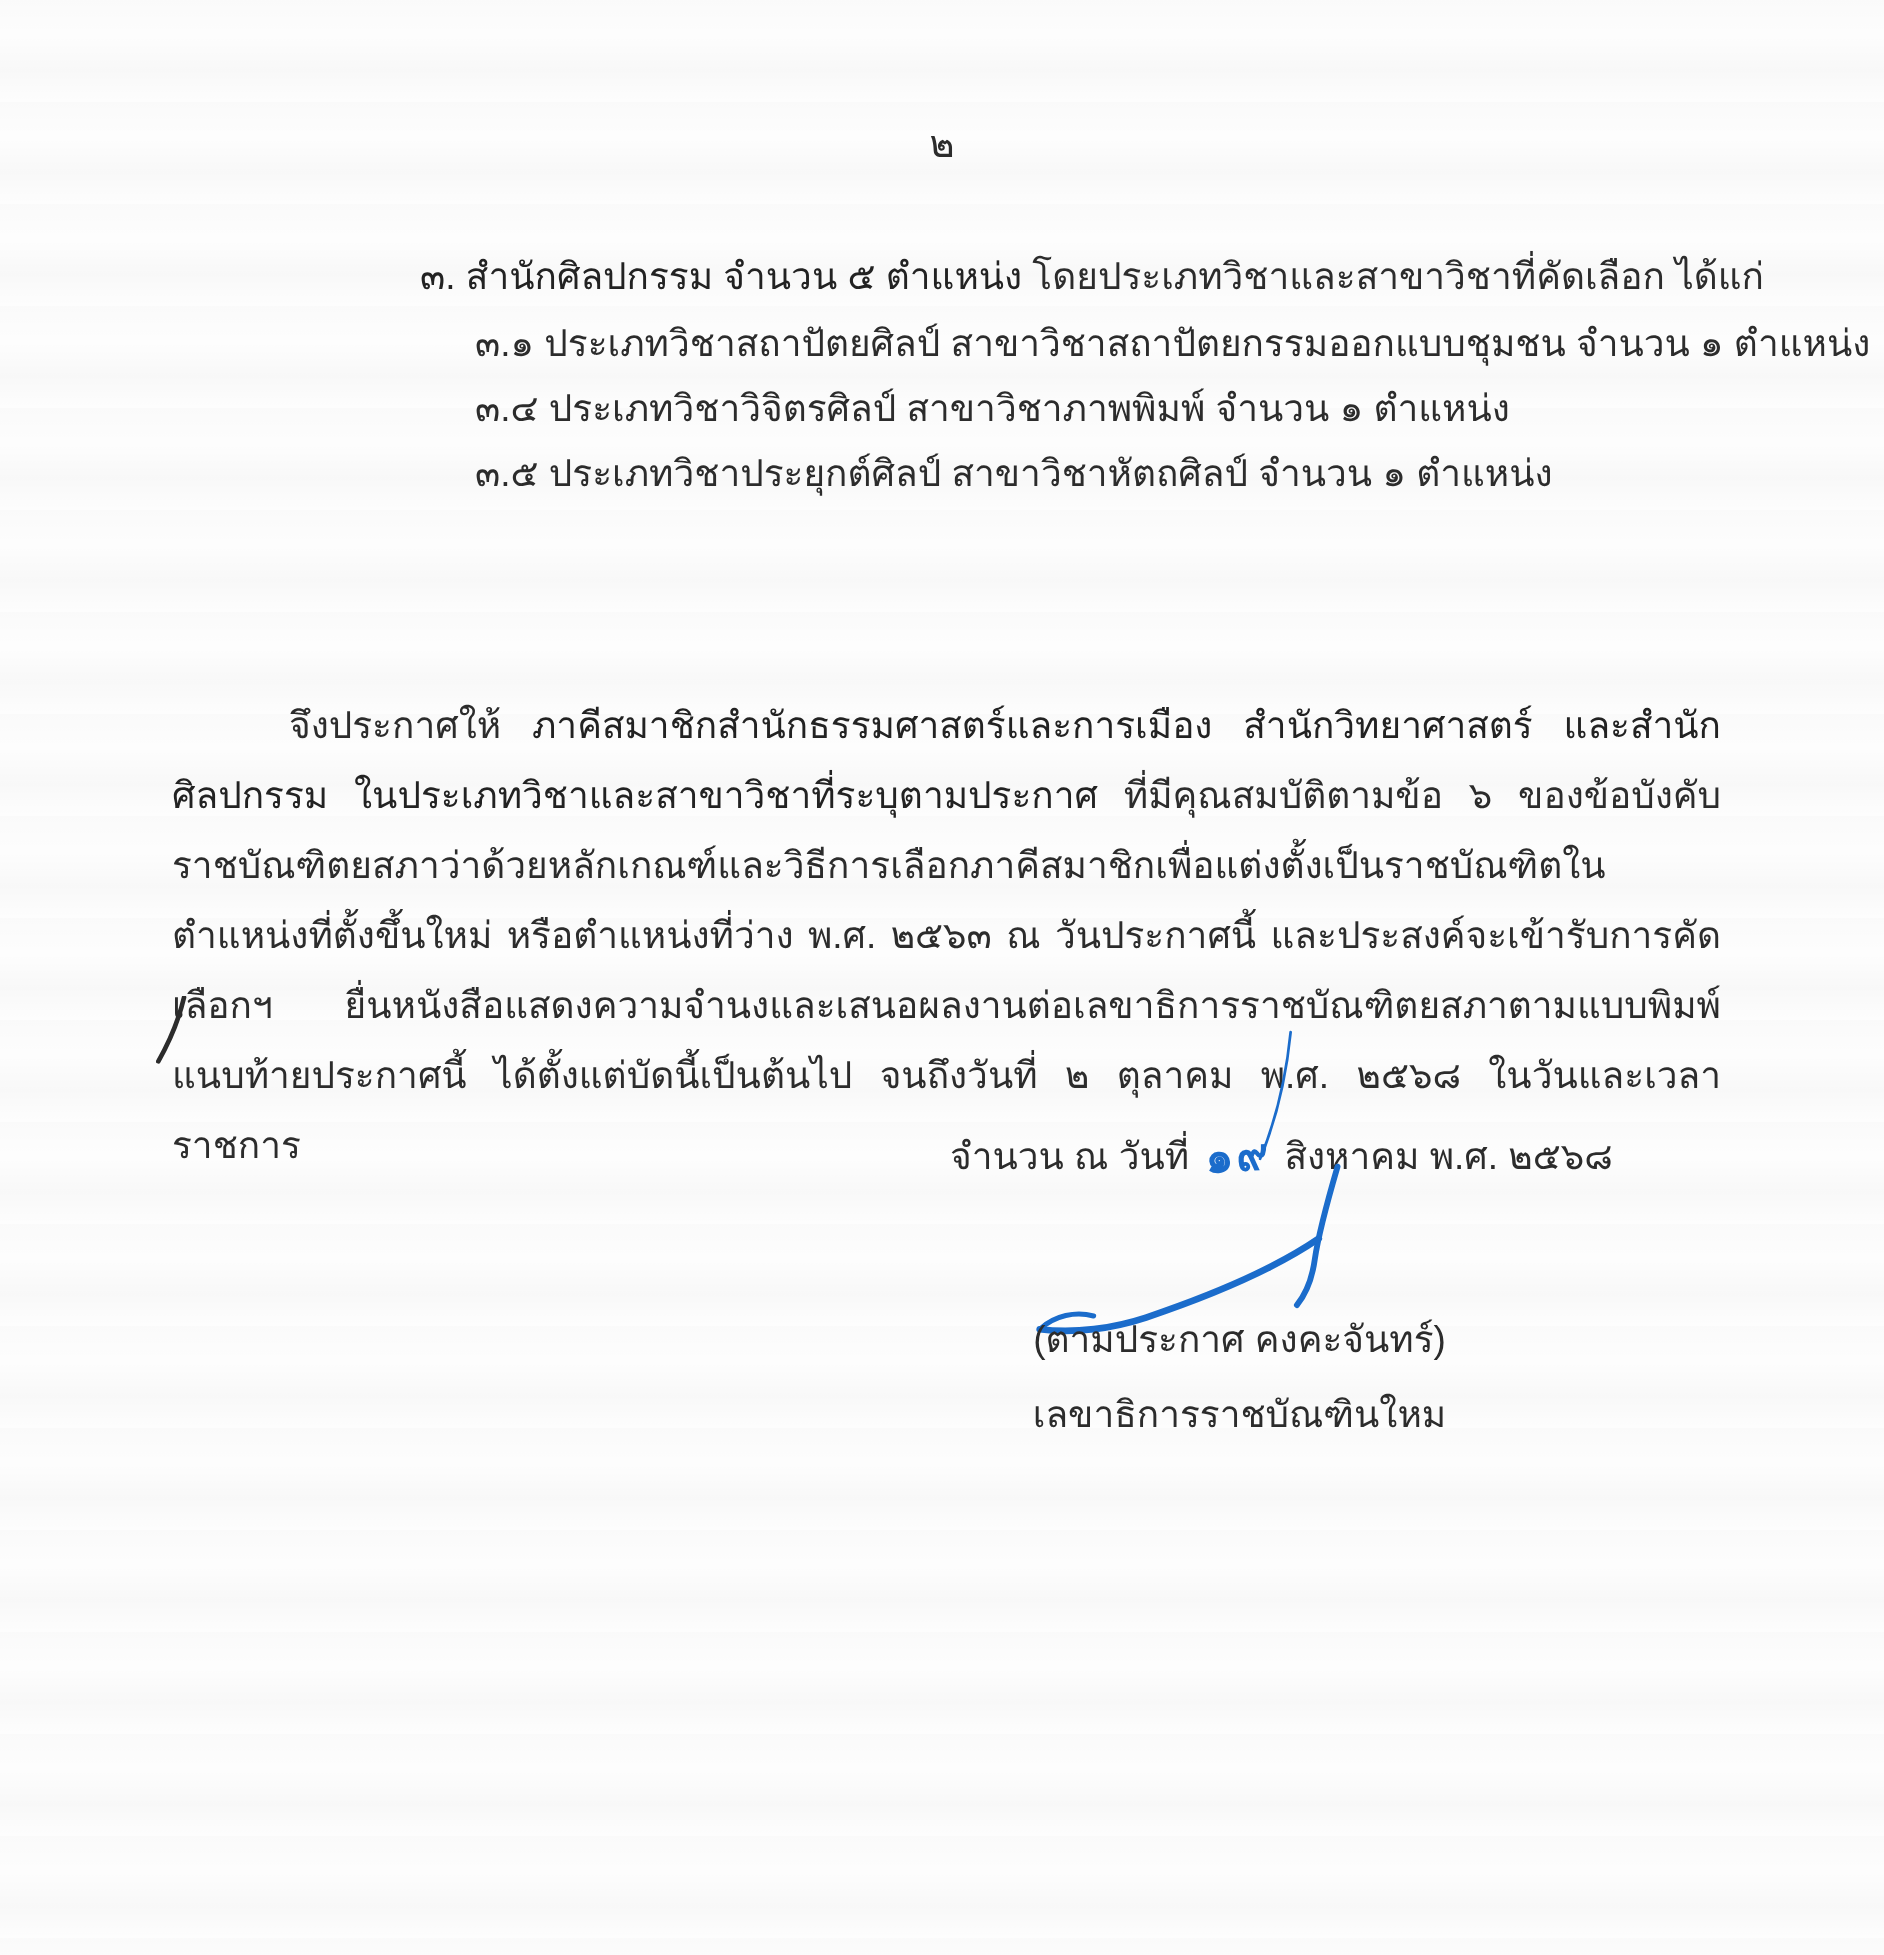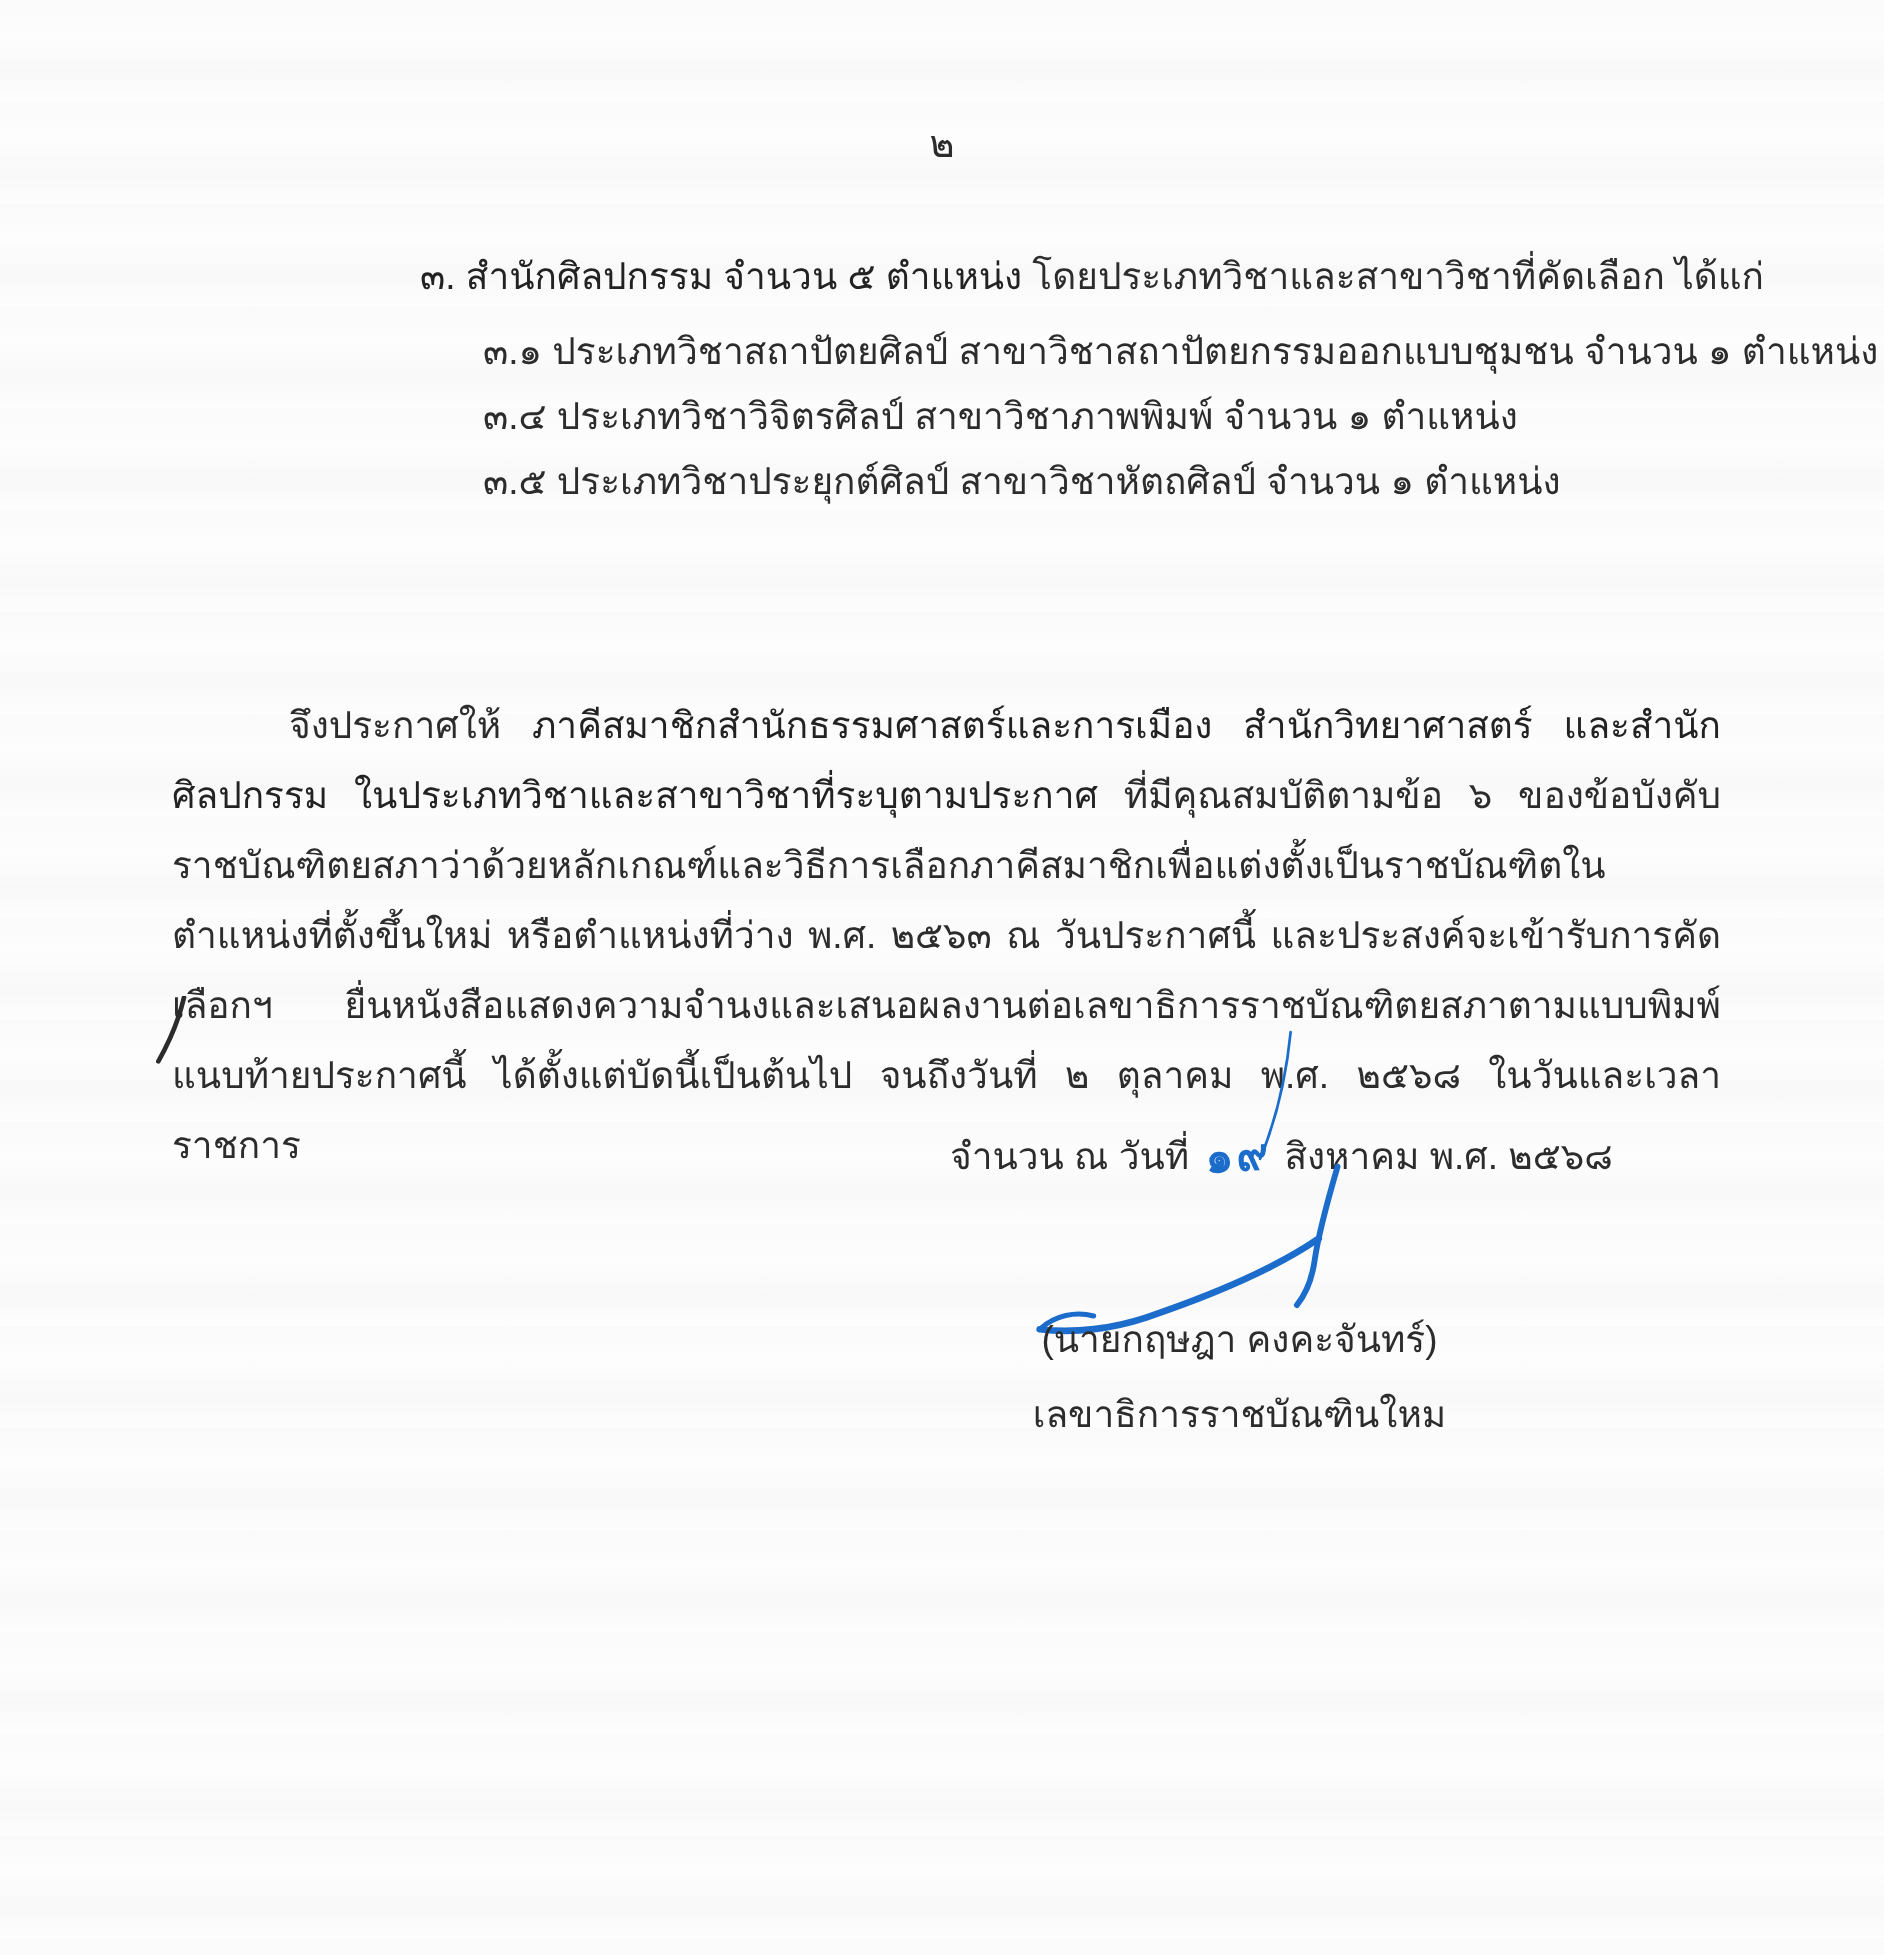--- a/index.html
+++ b/index.html
@@ -26,21 +26,21 @@
     text-align:center;font-size:38px;
   }
   .section-heading{
     position:absolute;left:420px;top:246px;
     font-size:37px;white-space:nowrap;
   }
   .bold{font-weight:normal;color:#222;}
   .heading-rest{margin-left:10.2px;text-align:right;}
   .position-list{
     position:absolute;left:475px;top:311px;
-    margin:8px;padding:0;list-style:none;
+    margin:0;padding:0;list-style:none;
     font-size:37px;line-height:65px;white-space:nowrap;
   }
   .announcement{
     position:absolute;left:172px;top:654px;width:1549px;
     font-size:37px;line-height:70px;
     text-align:justify;text-indent:117px;
   }
   .date-line{
     position:absolute;left:950px;top:1118px;
     font-size:37px;white-space:nowrap;
@@ -109,18 +109,18 @@
   <svg class="signature-svg" width="430" height="321" viewBox="0 0 1100 820" aria-hidden="true">
     <g fill="none" stroke="#1b6ccb" stroke-linecap="round">
       <path d="M700 28 C 688 150, 662 255, 622 352" stroke-width="7"></path>
       <path d="M820 372 C 792 468, 772 540, 762 608 C 756 652, 744 692, 716 726" stroke-width="15"></path>
       <path d="M772 556 C 652 638, 478 708, 330 758 C 248 785, 148 800, 58 788" stroke-width="17"></path>
       <path d="M58 788 C 98 752, 150 742, 196 754" stroke-width="13"></path>
     </g>
   </svg>
 
   <div class="signer-block">
-    <div>(นายกฤษฎา  คงคะจันทร์)</div>
+    <div>(ตามประกาศ  คงคะจันทร์)</div>
     <div>เลขาธิการราชบัณฑินใหม</div>
   </div>
 
 </div>
 
 
 </body></html>

